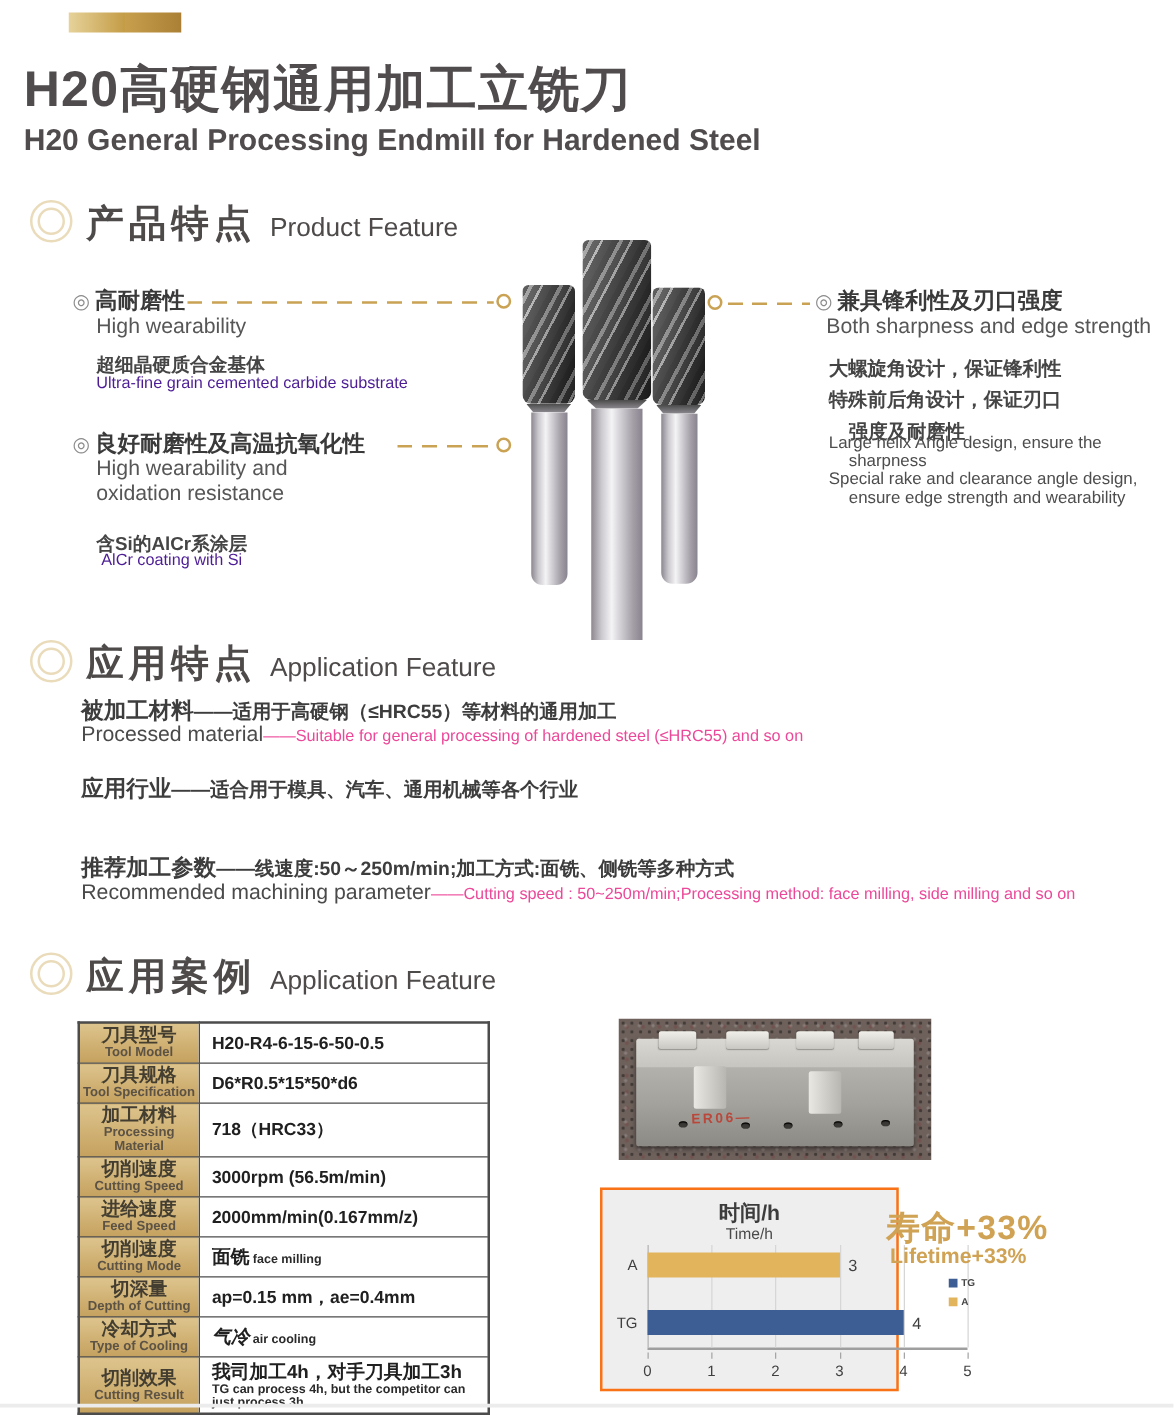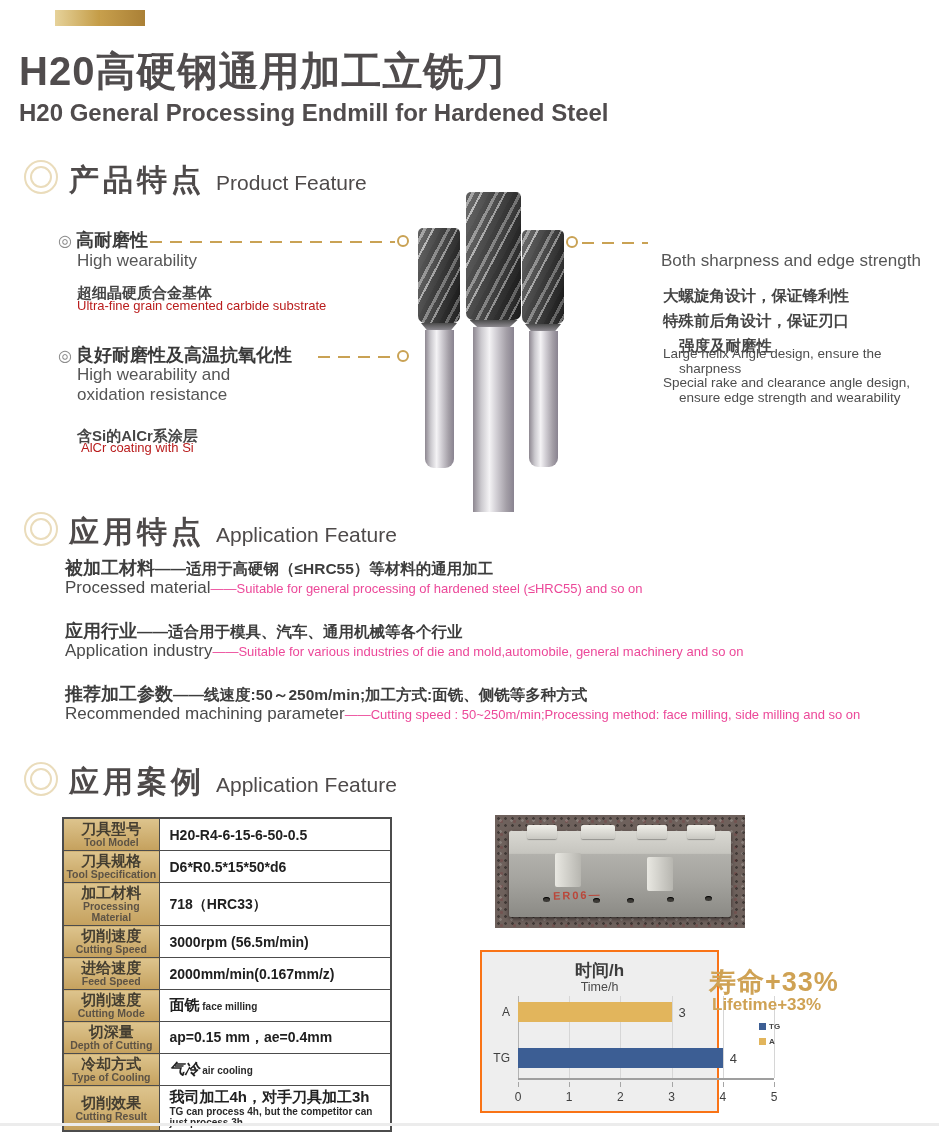--- a/index.html
+++ b/index.html
@@ -22,21 +22,21 @@
   .sec-en { font-size:21px; color:#4e4a4a; line-height:1; padding-bottom:2px; }
 
   
   .feat-title { position:absolute; white-space:nowrap; }
   .feat-bullet { font-size:16px; color:#8c8c8c; margin-right:4px; }
   .feat-zh { font-size:18px; font-weight:bold; color:#3a3a3a; }
   .dashline { position:absolute; height:2px; background:repeating-linear-gradient(90deg,#c9a254 0 12px,transparent 12px 20px); }
   .endring { position:absolute; width:12px; height:12px; border:2px solid #c9a254; border-radius:50%; background:#fff; }
   .feat-en { position:absolute; font-size:17px; color:#565656; line-height:20px; }
   .feat-dzh { position:absolute; font-size:15px; font-weight:bold; color:#454545; line-height:25px; }
-  .feat-den { position:absolute; font-size:13px; color:#b91c1c; line-height:14.5px; }
+  .feat-den { position:absolute; font-size:13px; color:#4c1d95; line-height:14.5px; }
   .ind { padding-left:16px; display:inline-block; }
 
   
   .endmills { position:absolute; left:415px; top:192px; width:152px; height:320px; }
   .endmill { position:absolute; }
   .em-head {
     background:
       linear-gradient(100deg, rgba(255,255,255,.28), rgba(0,0,0,.38)),
       repeating-linear-gradient(118deg,#242424 0 5px,#8d8d8d 5px 8px,#343434 8px 13px,#b0b0b0 13px 15px,#2b2b2b 15px 21px);
     border-radius:5px 5px 7px 7px;
@@ -145,20 +145,23 @@
     <span class="feat-bullet">◎</span><span class="feat-zh">良好耐磨性及高温抗氧化性</span>
   </div>
   <div class="dashline" style="left:318px;top:356px;width:78px;"></div>
   <div class="endring" style="left:397px;top:350px;"></div>
   <div class="feat-en" style="left:77px;top:365px;width:220px;">High wearability and oxidation resistance</div>
   <div class="feat-dzh" style="left:77px;top:423px;">含Si的AlCr系涂层</div>
   <div class="feat-den" style="left:81px;top:441px;">AlCr coating with Si</div>
 
   <div class="endring" style="left:566px;top:236px;"></div>
   <div class="dashline" style="left:582px;top:242px;width:66px;"></div>
+  <div class="feat-title" style="left:652px;top:228px;">
+    <span class="feat-bullet">◎</span><span class="feat-zh">兼具锋利性及刃口强度</span>
+  </div>
   <div class="feat-en" style="left:661px;top:251px;">Both sharpness and edge strength</div>
   <div class="feat-dzh" style="left:663px;top:283px;font-size:15.5px;">
     <div>大螺旋角设计，保证锋利性</div>
     <div>特殊前后角设计，保证刃口</div>
     <div class="ind">强度及耐磨性</div>
   </div>
   <div class="feat-den" style="left:663px;top:347px;font-size:13.5px;color:#4d4d4d;">
     <div>Large helix Angle design, ensure the</div>
     <div class="ind">sharpness</div>
     <div>Special rake and clearance angle design,</div>
@@ -192,23 +195,20 @@
   <div class="app-item" style="left:65px;top:556px;">
     <span class="app-zh-lead">被加工材料</span><span class="app-zh-rest">——适用于高硬钢（≤HRC55）等材料的通用加工</span>
   </div>
   <div class="app-en" style="left:65px;top:578px;">
     <span class="app-en-lead">Processed material</span><span class="app-en-rest">——Suitable for general processing of hardened steel (≤HRC55) and so on</span>
   </div>
 
   <div class="app-item" style="left:65px;top:619px;">
     <span class="app-zh-lead">应用行业</span><span class="app-zh-rest">——适合用于模具、汽车、通用机械等各个行业</span>
   </div>
-  <div class="app-en" style="left:65px;top:641px;">
-    <span class="app-en-lead">Application industry</span><span class="app-en-rest">——Suitable for various industries of die and mold,automobile, general machinery and so on</span>
-  </div>
 
   <div class="app-item" style="left:65px;top:682px;">
     <span class="app-zh-lead">推荐加工参数</span><span class="app-zh-rest">——线速度:50～250m/min;加工方式:面铣、侧铣等多种方式</span>
   </div>
   <div class="app-en" style="left:65px;top:704px;">
     <span class="app-en-lead">Recommended machining parameter</span><span class="app-en-rest">——Cutting speed : 50~250m/min;Processing method: face milling, side milling and so on</span>
   </div>
 
   <div class="sec-head" style="left:24px;top:762px;">
     <div class="ring-icon"></div>

